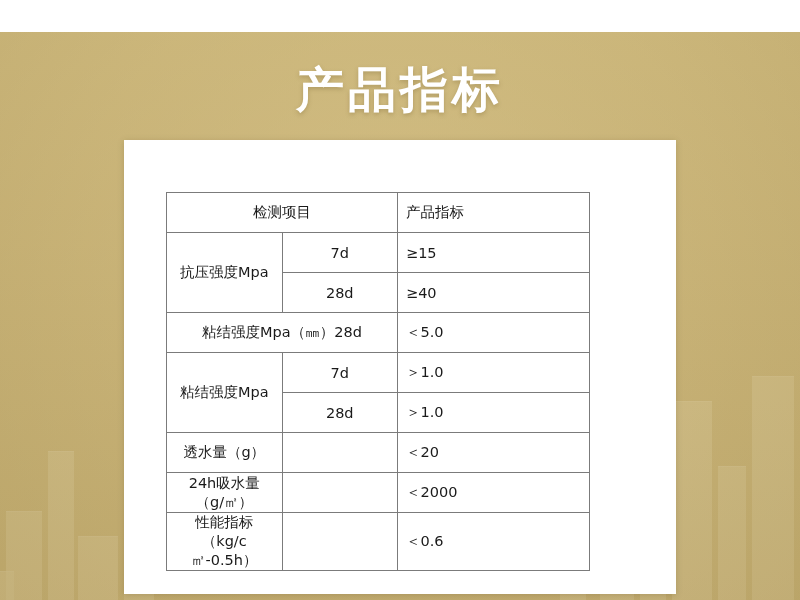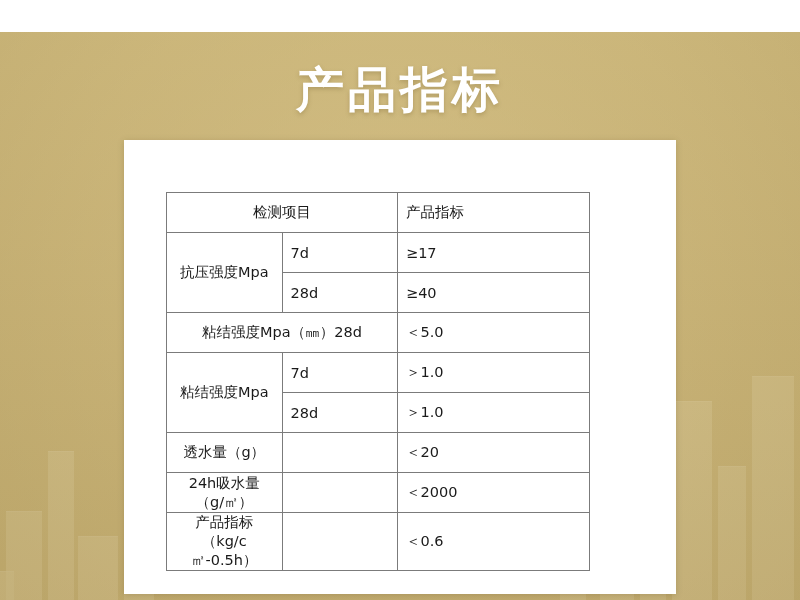--- a/index.html
+++ b/index.html
@@ -86,21 +86,21 @@
     font-size: 14.5px;
     padding: 0 8px;
     height: 39px;
     vertical-align: middle;
   }
   td.c-item {
     text-align: center;
     width: 196px;
   }
   td.c-age {
-    text-align: left;
+    text-align: center;
     width: 66px;
     font-size: 13.5px;
   }
   td.c-val {
     text-align: left;
     width: 160px;
     padding-left: 14px;
     font-size: 14.5px;
   }
   td.header-item, td.header-val {
@@ -134,21 +134,21 @@
       <table class="spec">
         <tbody>
           <tr>
             <td class="c-item header-item" colspan="2">检测项目</td>
             <td class="c-val header-val">产品指标</td>
           </tr>
 
           <tr>
             <td class="c-item" rowspan="2">抗压强度Mpa</td>
             <td class="c-age">7d</td>
-            <td class="c-val">≥17</td>
+            <td class="c-val">≥15</td>
           </tr>
           <tr>
             <td class="c-age">28d</td>
             <td class="c-val">≥40</td>
           </tr>
 
           <tr>
             <td class="c-item" colspan="2">粘结强度Mpa（㎜）28d</td>
             <td class="c-val">＜5.0</td>
           </tr>
@@ -169,21 +169,21 @@
             <td class="c-val">＜20</td>
           </tr>
 
           <tr>
             <td class="c-item">24h吸水量（g/㎡）</td>
             <td class="c-age"></td>
             <td class="c-val">＜2000</td>
           </tr>
 
           <tr>
-            <td class="c-item">产品指标（kg/c㎡-0.5h）</td>
+            <td class="c-item">性能指标（kg/c㎡-0.5h）</td>
             <td class="c-age"></td>
             <td class="c-val">＜0.6</td>
           </tr>
         </tbody>
       </table>
     </div>
   </div>
 </div>
 
 </body></html>

